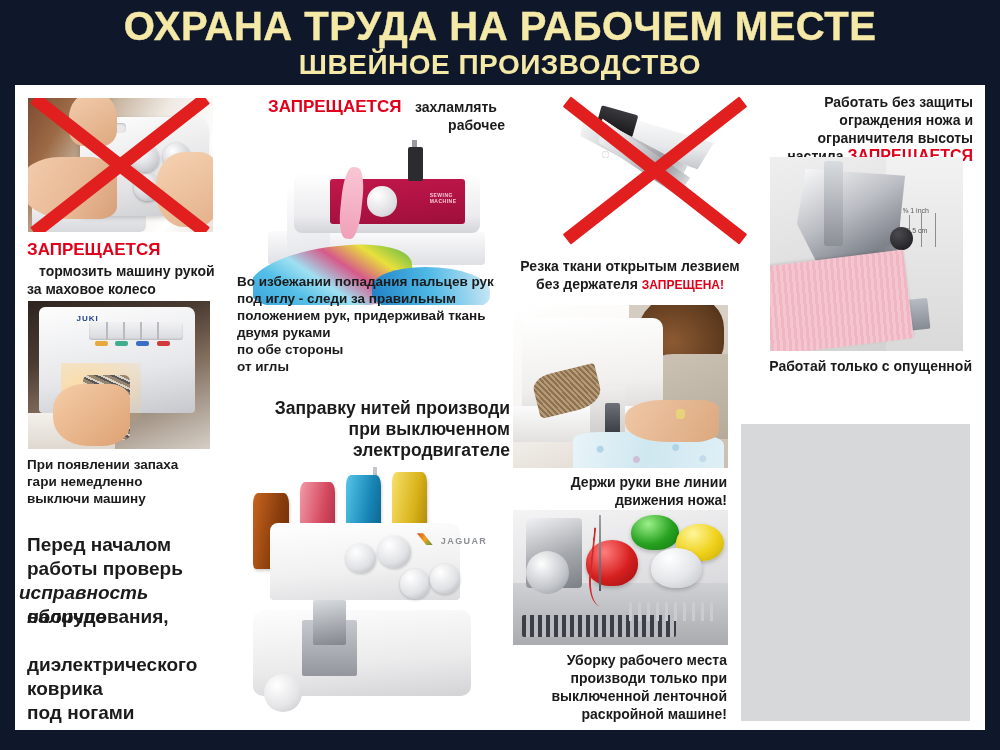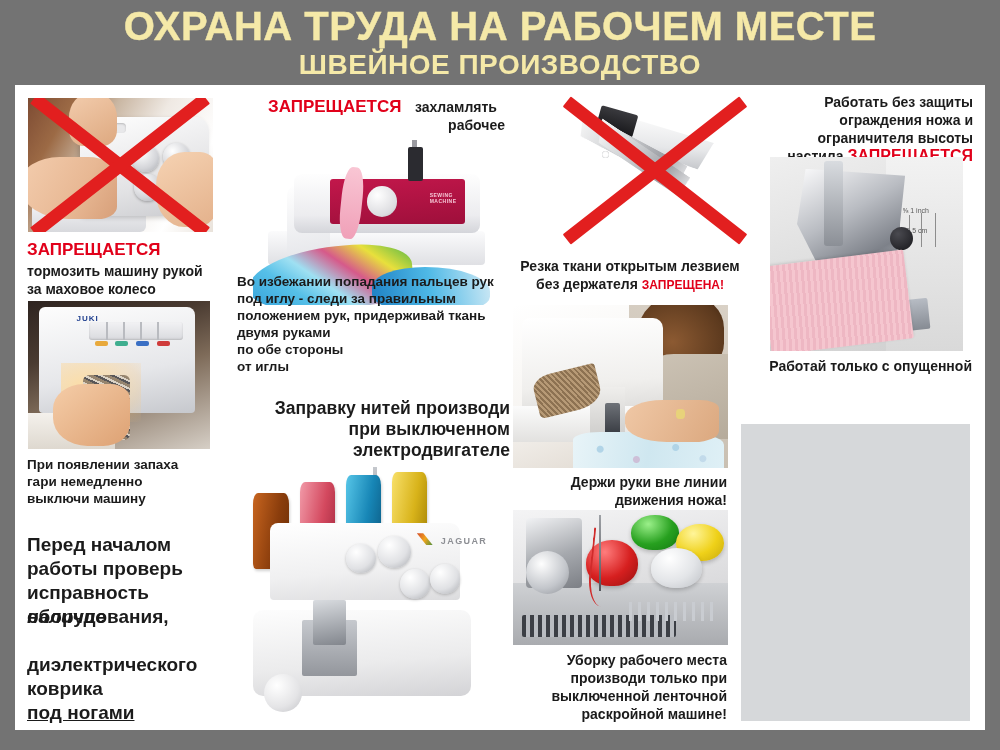--- a/index.html
+++ b/index.html
@@ -2,21 +2,21 @@
 <html><head>
 <meta charset="utf-8">
 <style>
   html,body{margin:0;padding:0;}
   body{
     width:1000px;height:750px;overflow:hidden;
     background:#312d62;
     font-family:"Liberation Sans","DejaVu Sans",sans-serif;
     -webkit-font-smoothing:antialiased;
   }
-  .poster{position:relative;width:1000px;height:750px;background:#737373;box-sizing:border-box;}
+  .poster{position:relative;width:1000px;height:750px;background:#0f172a;box-sizing:border-box;}
 
   
   .header{position:absolute;left:0;top:0;width:1000px;height:85px;text-align:center;}
   .title1{
     margin:0;padding-top:4px;
     font-size:40px;line-height:44px;font-weight:bold;
     color:#f5e9a8;letter-spacing:0.5px;
     -webkit-text-stroke:0.4px #f5e9a8;
   }
   .title2{
@@ -197,21 +197,21 @@
         <div class="hand2"></div>
         <div class="hand"></div>
       </div>
       <div class="xmark">
           <i class="a"></i>
           <i class="b"></i>
         </div>
     </div>
 
     <div class="txt t-red-hdr red" style="left:12px;top:155px;width:200px;">ЗАПРЕЩАЕТСЯ</div>
-    <div class="txt t-md" style="left:12px;top:177px;width:210px;">тормозить машину рукой</div>
+    <div class="txt t-md" style="left:24px;top:177px;width:210px;">тормозить машину рукой</div>
     <div class="txt t-md" style="left:12px;top:195px;width:210px;">за маховое колесо</div>
 
     <div class="photo p2" style="left:13px;top:216px;width:182px;height:148px;">
       <div class="ph-inner">
         <div class="mach">
           <div class="brand">JUKI</div>
           <div class="tens">
             <span class="tick" style="left:18%"></span>
               <span class="tick" style="left:36%"></span>
             <span class="tick" style="left:54%"></span>
@@ -228,26 +228,26 @@
         <div class="fingers"></div>
       </div>
     </div>
 
     <div class="txt t-lbl" style="left:12px;top:371px;width:205px;">При появлении запаха</div>
     <div class="txt t-lbl" style="left:12px;top:388px;width:205px;">гари немедленно</div>
     <div class="txt t-lbl" style="left:12px;top:405px;width:205px;">выключи машину</div>
 
     <div class="txt t-big" style="left:12px;top:448px;width:215px;">Перед началом</div>
     <div class="txt t-big" style="left:12px;top:472px;width:215px;">работы проверь</div>
-    <div class="txt t-big" style="left:12px;top:496px;width:215px;">исправность</div>
+    <div class="txt t-big" style="left:4px;top:496px;width:215px;font-style:italic;">исправность</div>
     <div class="txt t-big" style="left:12px;top:520px;width:215px;">оборудования,</div>
     <div class="txt t-big" style="left:12px;top:520px;width:215px;font-style:italic;">наличие</div>
     <div class="txt t-big" style="left:12px;top:568px;width:215px;">диэлектрического</div>
     <div class="txt t-big" style="left:12px;top:592px;width:215px;">коврика</div>
-    <div class="txt t-big" style="left:12px;top:616px;width:215px;text-decoration:underline;">под ногами</div>
+    <div class="txt t-big" style="left:12px;top:616px;width:215px;">под ногами</div>
 
     <div class="txt t-red-hdr red" style="left:253px;top:12px;width:150px;">ЗАПРЕЩАЕТСЯ</div>
     <div class="txt t-md" style="left:400px;top:13px;width:90px;text-align:left;">захламлять</div>
     <div class="txt t-md ar" style="left:340px;top:31px;width:150px;">рабочее</div>
     <div class="txt t-md ar" style="left:340px;top:49px;width:150px;">место</div>
 
     <div class="photo p3" style="left:238px;top:48px;width:258px;height:172px;">
       <div class="ph-inner">
         <div class="bed"></div>
         <div class="head"></div>

